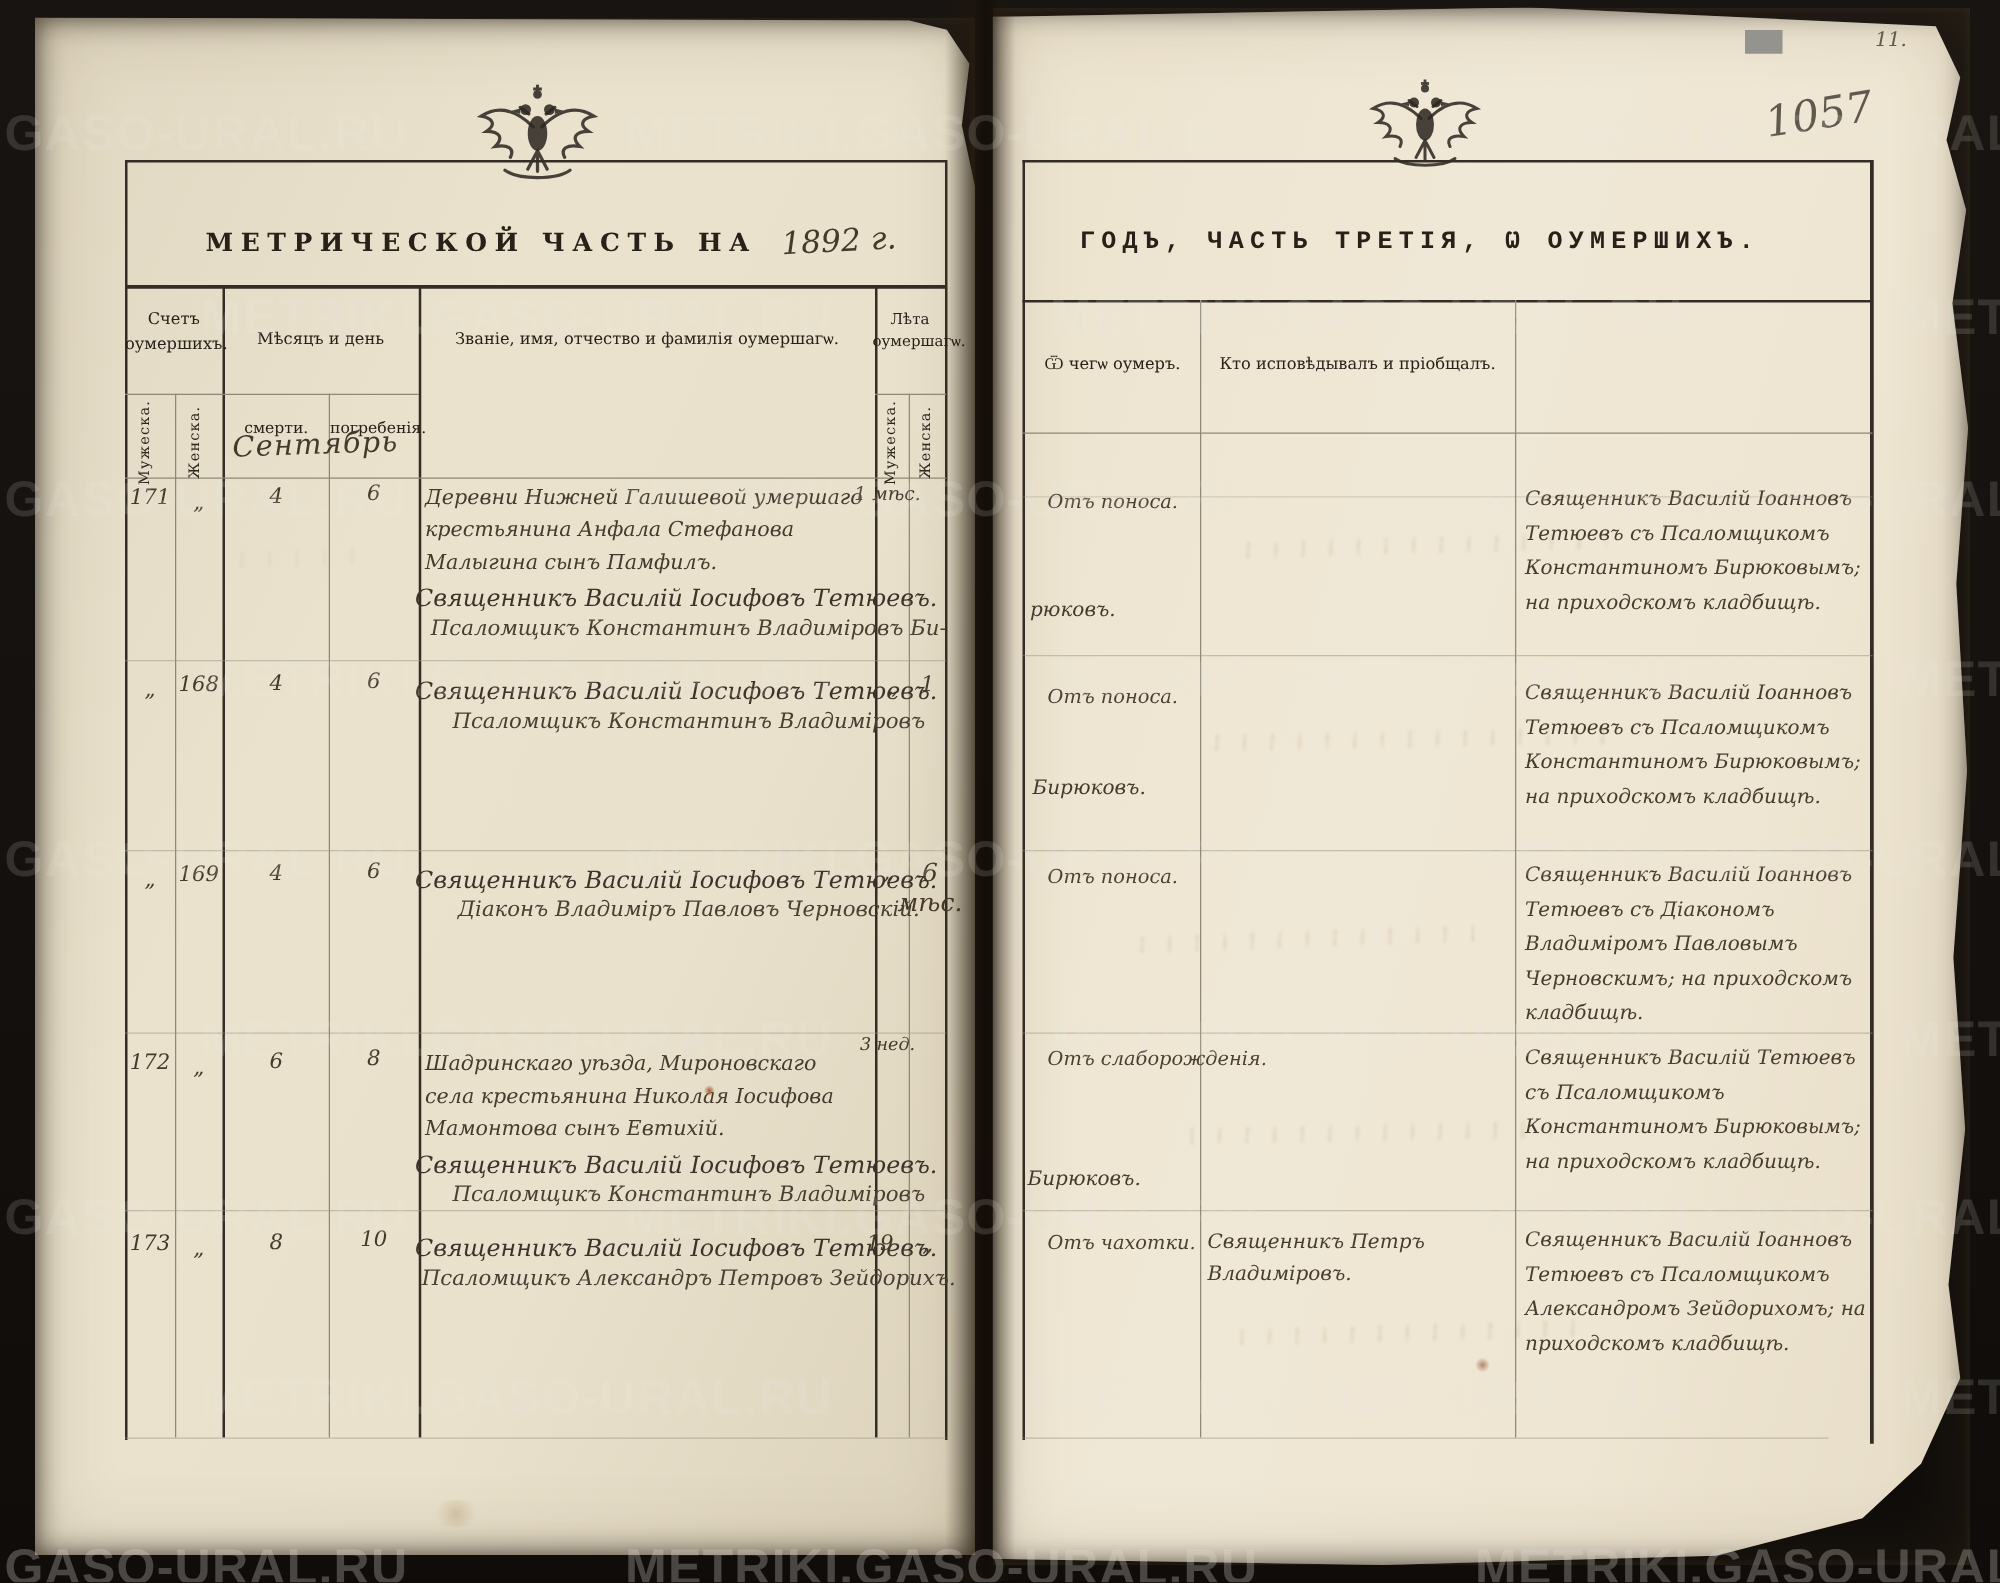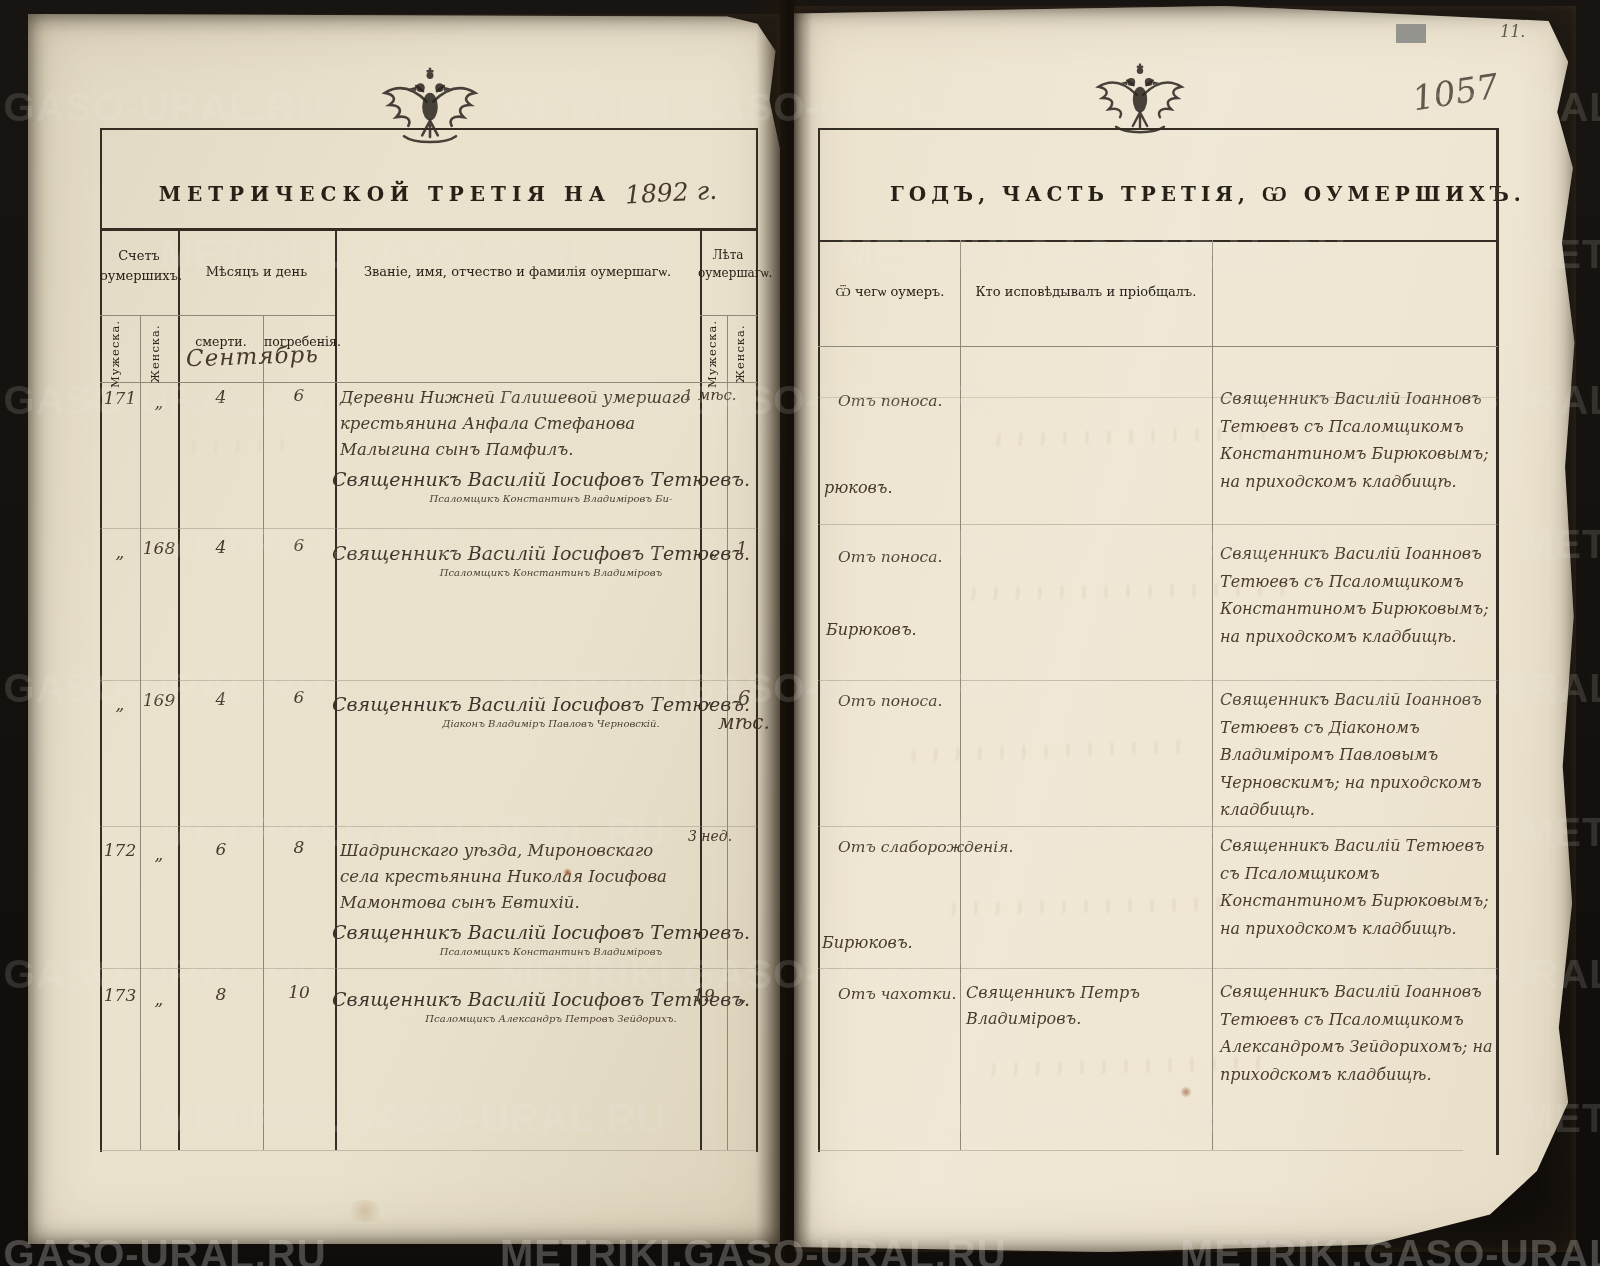--- a/index.html
+++ b/index.html
@@ -24,21 +24,21 @@
   .title{font-weight:bold;letter-spacing:6px;font-size:20px;white-space:nowrap;}
   .colhead{font-size:13px;line-height:1.5;}
   .subhead{font-size:12.5px;}
   .vlabel{position:absolute;writing-mode:vertical-rl;transform:rotate(180deg);
      font-size:11.5px;color:#2c261d;letter-spacing:1px;text-align:center;}
   .hw{position:absolute;font-style:italic;color:#45392c;}
   .flow{position:absolute;}
   .hw-name{font-style:italic;color:#453a2d;font-size:16.5px;line-height:1.58;}
   .hw-priest{font-style:italic;color:#3e332a;font-size:19px;white-space:nowrap;
      text-align:center;margin-top:5px;width:415px;margin-left:-8px;}
-  .hw-clerk{font-style:italic;color:#4a3f32;font-size:10px;white-space:nowrap;
+  .hw-clerk{font-style:italic;color:#4a3f32;font-size:17px;white-space:nowrap;
      text-align:center;margin-top:3px;width:430px;margin-left:-4px;}
   .num{font-size:17px;text-align:center;}
   .hw-month{font-size:23px;transform:rotate(-2deg);letter-spacing:1px;}
   .r-cause{position:absolute;left:838px;font-style:italic;color:#4c4033;font-size:15.5px;white-space:nowrap;}
   .r-conf{position:absolute;left:966px;width:240px;font-style:italic;color:#483d30;font-size:16px;line-height:1.65;}
   .r-burial{position:absolute;left:1220px;width:278px;font-style:italic;color:#483c2f;font-size:16px;line-height:1.72;}
   .spill{font-size:16px;}
   .wm{position:absolute;font-family:"Liberation Sans",sans-serif;font-weight:bold;
      font-size:40px;letter-spacing:1px;color:rgba(238,236,230,.15);white-space:nowrap;pointer-events:none;}
   .wm.bright{color:rgba(225,222,215,.28);}
@@ -97,24 +97,24 @@
         <polygon points="44,35 36,37 44,40"></polygon>
           <polygon points="76,35 84,37 76,40"></polygon>
         <circle cx="60" cy="22" r="4"></circle>
           <rect x="58.6" y="13" width="2.8" height="7"></rect>
           <rect x="56" y="15.6" width="8" height="2.8"></rect>
       </g>
     </svg>
   </div>
 
   <div class="printed title" style="left:150px;top:182px;width:470px;">
-    <span>МЕТРИЧЕСКОЙ ТРЕТІЯ НА</span>
+    <span>МЕТРИЧЕСКОЙ ЧАСТЬ НА</span>
   </div>
   <div class="hw" style="left:625px;top:178px;font-size:25px;transform:rotate(-3deg);">1892 г.</div>
-  <div class="printed title" style="left:890px;top:182px;width:540px;letter-spacing:5px;">ГОДЪ, ЧАСТЬ ТРЕТІЯ, Ѡ ОУМЕРШИХЪ.</div>
+  <div class="printed title" style="left:864px;top:182px;width:540px;letter-spacing:5px;font-family:Liberation Mono, monospace;">ГОДЪ, ЧАСТЬ ТРЕТІЯ, Ѡ ОУМЕРШИХЪ.</div>
 
   <div class="hl" style="left:100px;top:128px;width:657px;height:1.5px;"></div>
   <div class="vl" style="left:100px;top:128px;width:2px;height:1024px;"></div>
   <div class="vl" style="left:756px;top:128px;width:2px;height:1024px;"></div>
   <div class="hl" style="left:100px;top:228px;width:657px;height:2.5px;"></div>
   <div class="vl" style="left:178px;top:228px;width:1.5px;height:922px;"></div>
   <div class="vl" style="left:335px;top:228px;width:1.5px;height:922px;"></div>
   <div class="vl" style="left:700px;top:228px;width:1.5px;height:922px;"></div>
   <div class="vl light" style="left:140px;top:315px;width:1px;height:835px;"></div>
   <div class="vl light" style="left:263px;top:315px;width:1px;height:835px;"></div>

